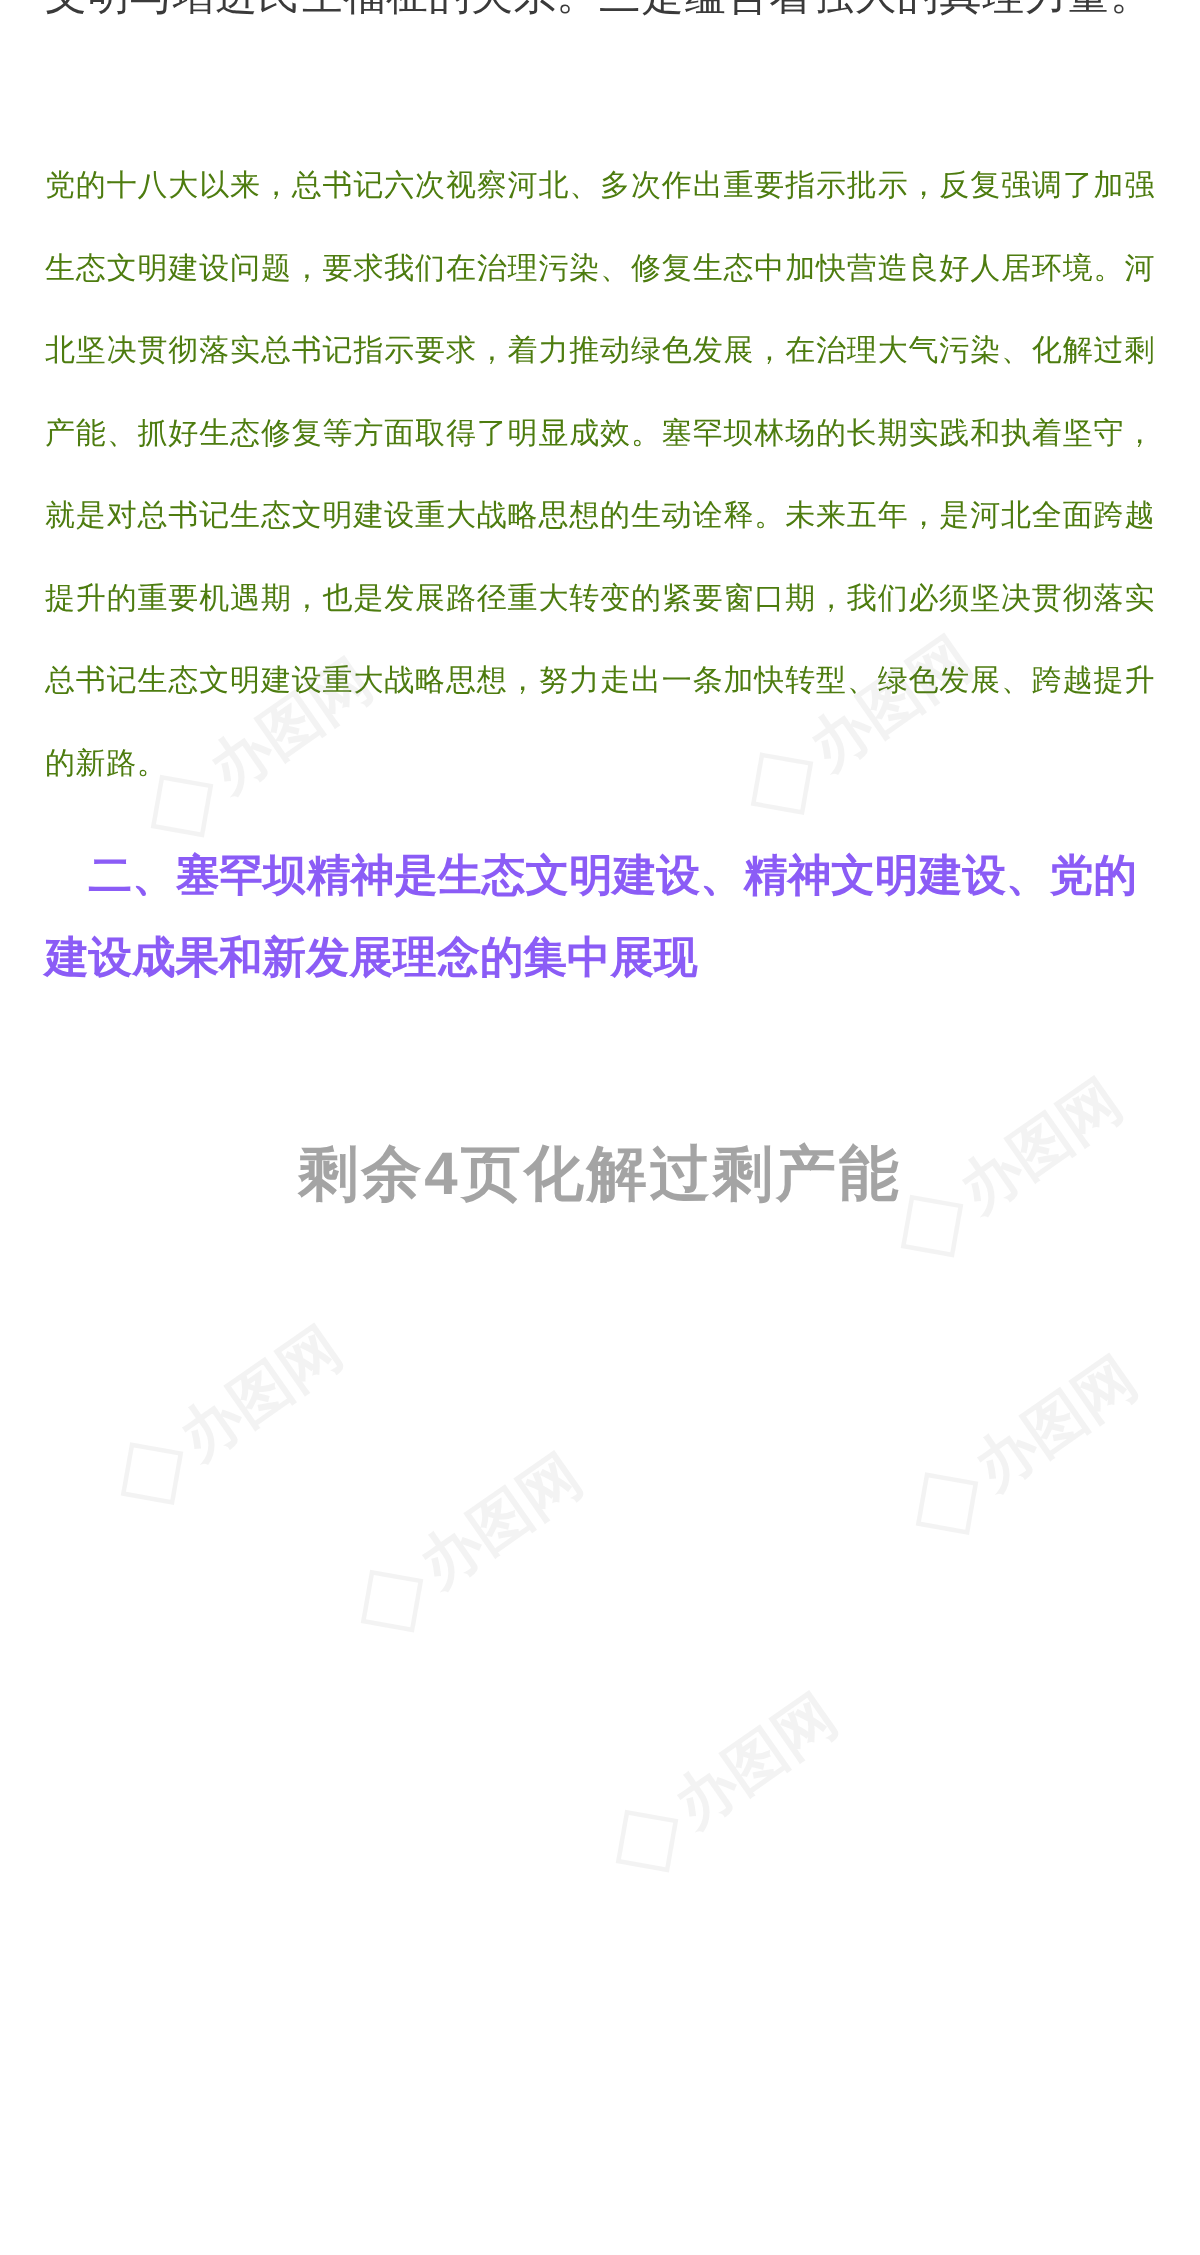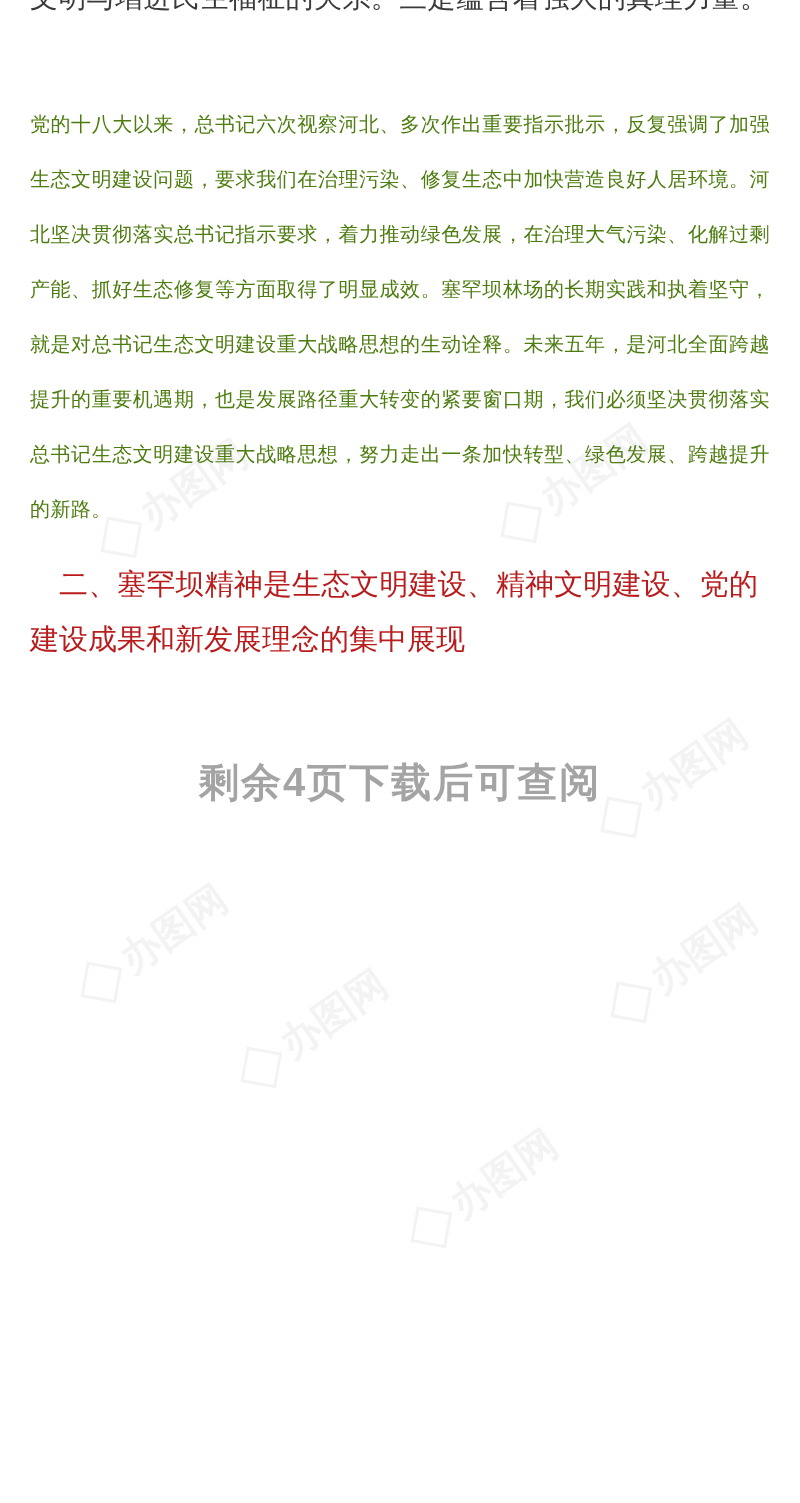--- a/index.html
+++ b/index.html
@@ -34,22 +34,22 @@
     color:#4d7c0f;
     text-align:justify;
     text-justify:inter-ideograph;
   }
   .para.first{margin-top:84px;}
   .para.indent{text-indent:2em;}
   .heading{
     margin:20px 42px 0 30px;
     font-size:29px;
     line-height:55px;
-    font-weight:normal;
-    color:#b91c1c;
+    font-weight:bold;
+    color:#8b5cf6;
     font-family:"Liberation Sans","DejaVu Sans",sans-serif;
     text-indent:1em;
     text-align:justify;
   }
   .para.p2{margin-top:30px;}
   .para.p3{margin-top:15px;}
   .preview-footer{
     margin-top:88px;
     text-align:center;
     font-family:"Liberation Sans","DejaVu Sans",sans-serif;
@@ -96,16 +96,16 @@
     <span>文明与增进民生福祉的关系。三是蕴含着强大的真理力量。</span>
   </div>
 
   <p class="para first">党的十八大以来，总书记六次视察河北、多次作出重要指示批示，反复强调了加强生态文明建设问题，要求我们在治理污染、修复生态中加快营造良好人居环境。河北坚决贯彻落实总书记指示要求，着力推动绿色发展，在治理大气污染、化解过剩产能、抓好生态修复等方面取得了明显成效。塞罕坝林场的长期实践和执着坚守，就是对总书记生态文明建设重大战略思想的生动诠释。未来五年，是河北全面跨越提升的重要机遇期，也是发展路径重大转变的紧要窗口期，我们必须坚决贯彻落实总书记生态文明建设重大战略思想，努力走出一条加快转型、绿色发展、跨越提升的新路。</p>
 
   <h2 class="heading">二、塞罕坝精神是生态文明建设、精神文明建设、党的建设成果和新发展理念的集中展现</h2>
 
 
 
   <div class="preview-footer">
-    <span class="remaining">剩余4页</span><span>下载后可查阅</span>
+    <span class="remaining">剩余4页</span><span>化解过剩产能</span>
   </div>
 
 </div>
 
 </body></html>

